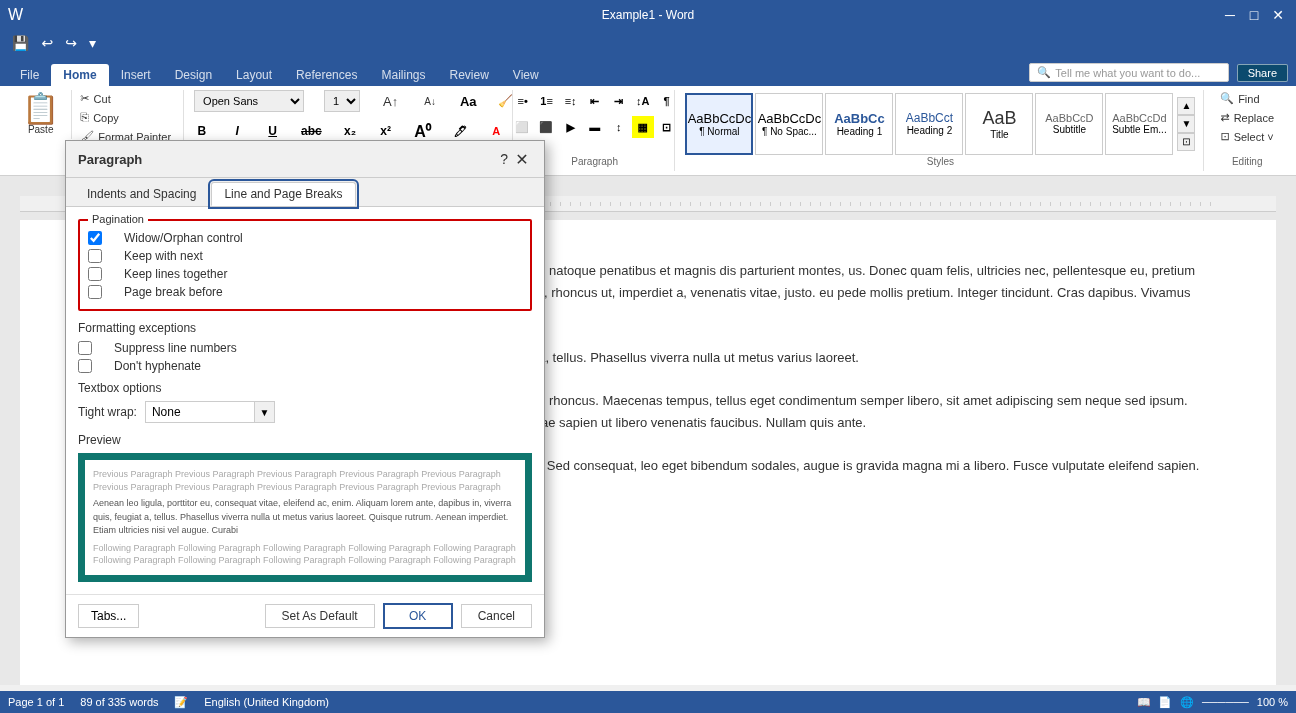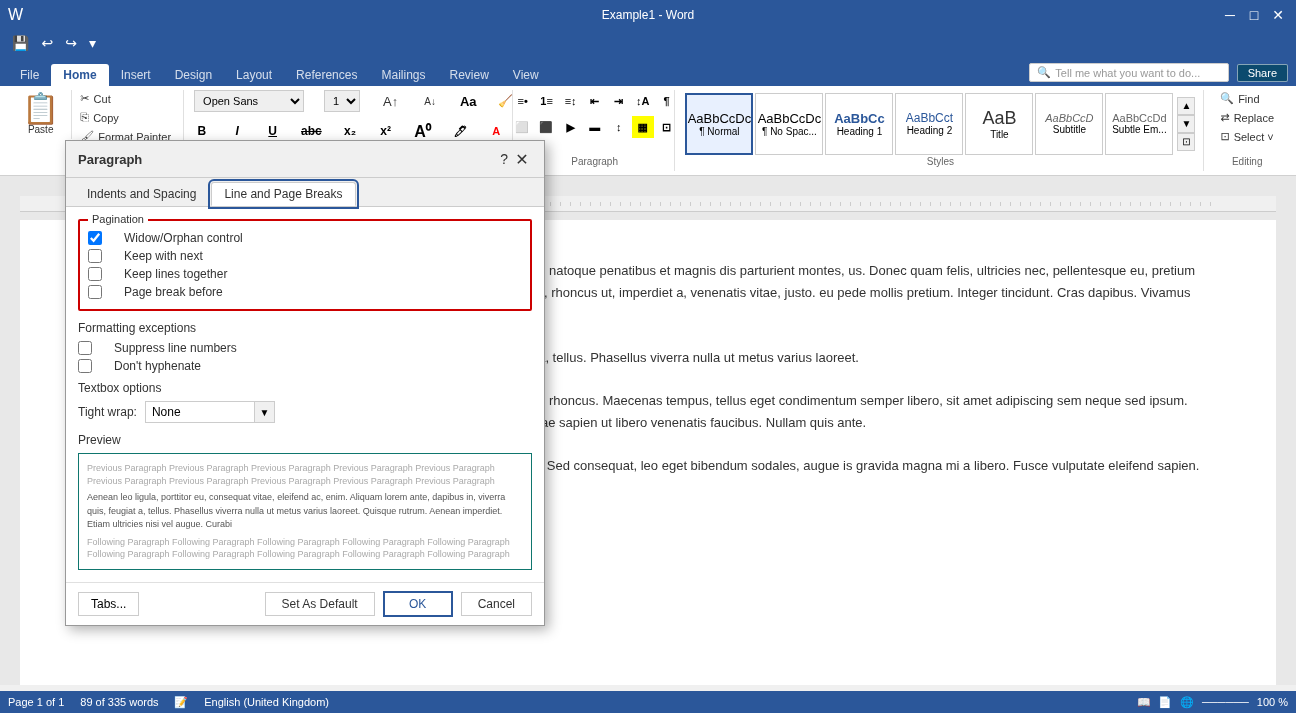--- a/index.html
+++ b/index.html
@@ -92,21 +92,21 @@
     
     .tight-wrap-row { display: flex; align-items: center; gap: 8px; margin-top: 6px; }
     .tight-wrap-label { font-size: 12px; color: #333; }
     .tight-wrap-select { display: flex; align-items: center; border: 1px solid #ccc; height: 22px; min-width: 130px; background: white; cursor: pointer; }
     .tight-wrap-value { flex: 1; padding: 0 6px; font-size: 12px; }
     .tight-wrap-arrow { width: 20px; height: 100%; background: #f0f0f0; border-left: 1px solid #ccc; display: flex; align-items: center; justify-content: center; font-size: 10px; }
 
     
     .preview-section { margin-top: 8px; }
     .preview-label { font-size: 12px; font-weight: 500; color: #333; margin-bottom: 6px; }
-    .preview-box { border: 1px solid #0f766e; padding: 8px; min-height: 80px; background: white; }
+    .preview-box { border: 7px solid #0f766e; padding: 8px; min-height: 80px; background: white; }
     .preview-prev-para { font-size: 9px; color: #aaa; line-height: 1.4; margin-bottom: 4px; }
     .preview-curr-para { font-size: 9px; color: #555; line-height: 1.5; }
     .preview-next-para { font-size: 9px; color: #aaa; line-height: 1.4; margin-top: 4px; }
 
     
     .dialog-footer { padding: 8px 12px; border-top: 1px solid #e0e0e0; display: flex; align-items: center; gap: 8px; }
     .dialog-footer-left { flex: 1; }
     .btn { padding: 4px 16px; border: 1px solid #ccc; background: white; cursor: pointer; font-size: 12px; color: #333; min-width: 70px; }
     .btn.primary { background: white; border: 2px solid #2b579a; color: #2b579a; font-weight: 500; }
     .btn-tabs { background: white; border: 1px solid #ccc; cursor: pointer; font-size: 12px; padding: 4px 12px; min-width: 60px; }
@@ -256,21 +256,21 @@
       </div>
       <div class="style-item">
         <span style="font-size:12px; color:#2b579a;">AaBbCct</span>
         <span style="font-size:10px;">Heading 2</span>
       </div>
       <div class="style-item">
         <span style="font-size:18px; color:#333;">AaB</span>
         <span style="font-size:10px;">Title</span>
       </div>
       <div class="style-item">
-        <span style="font-size:11px; color:#666; font-style:italic;">AaBbCcD</span>
+        <span style="font-size:11px; color:#666; ">AaBbCcD</span>
         <span style="font-size:10px;">Subtitle</span>
       </div>
       <div class="style-item">
         <span style="font-size:11px; color:#666;">AaBbCcDd</span>
         <span style="font-size:10px;">Subtle Em...</span>
       </div>
       <div style="display:flex;flex-direction:column;justify-content:space-between;margin-left:2px;">
         <button style="background:#f0f0f0;border:1px solid #ccc;width:18px;height:18px;cursor:pointer;font-size:10px;">▲</button>
         <button style="background:#f0f0f0;border:1px solid #ccc;width:18px;height:18px;cursor:pointer;font-size:10px;">▼</button>
         <button style="background:#f0f0f0;border:1px solid #ccc;width:18px;height:18px;cursor:pointer;font-size:10px;">⊡</button>

